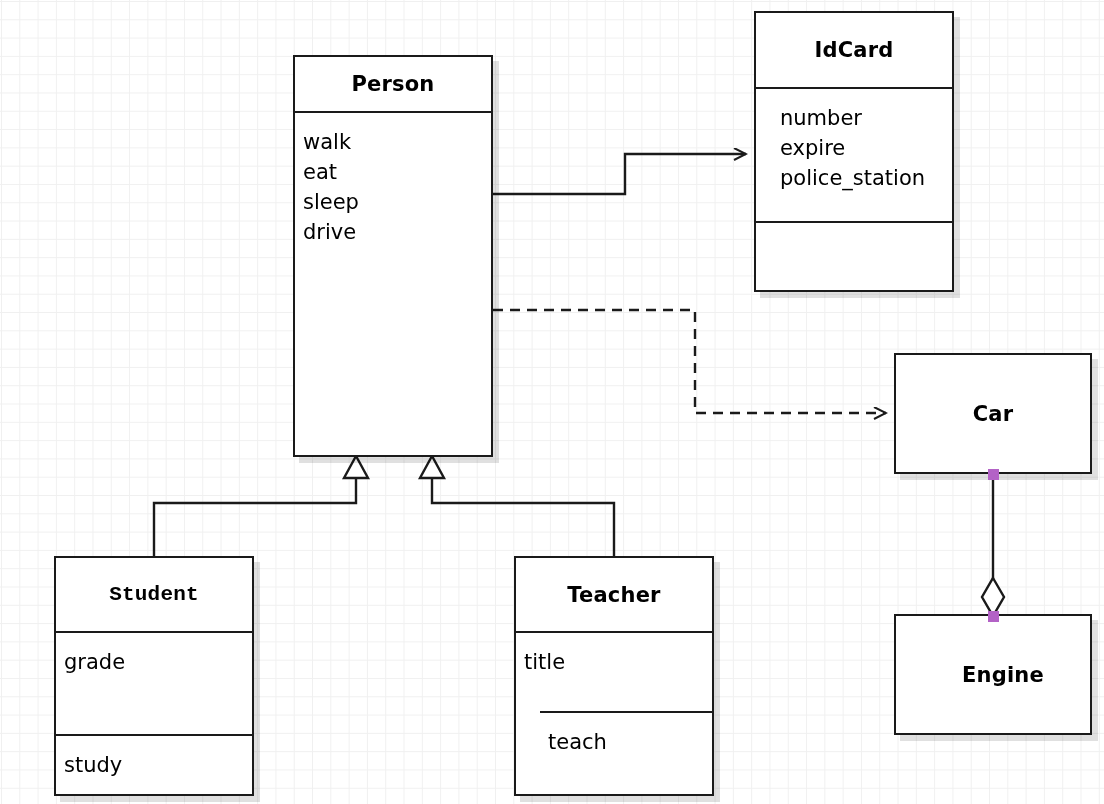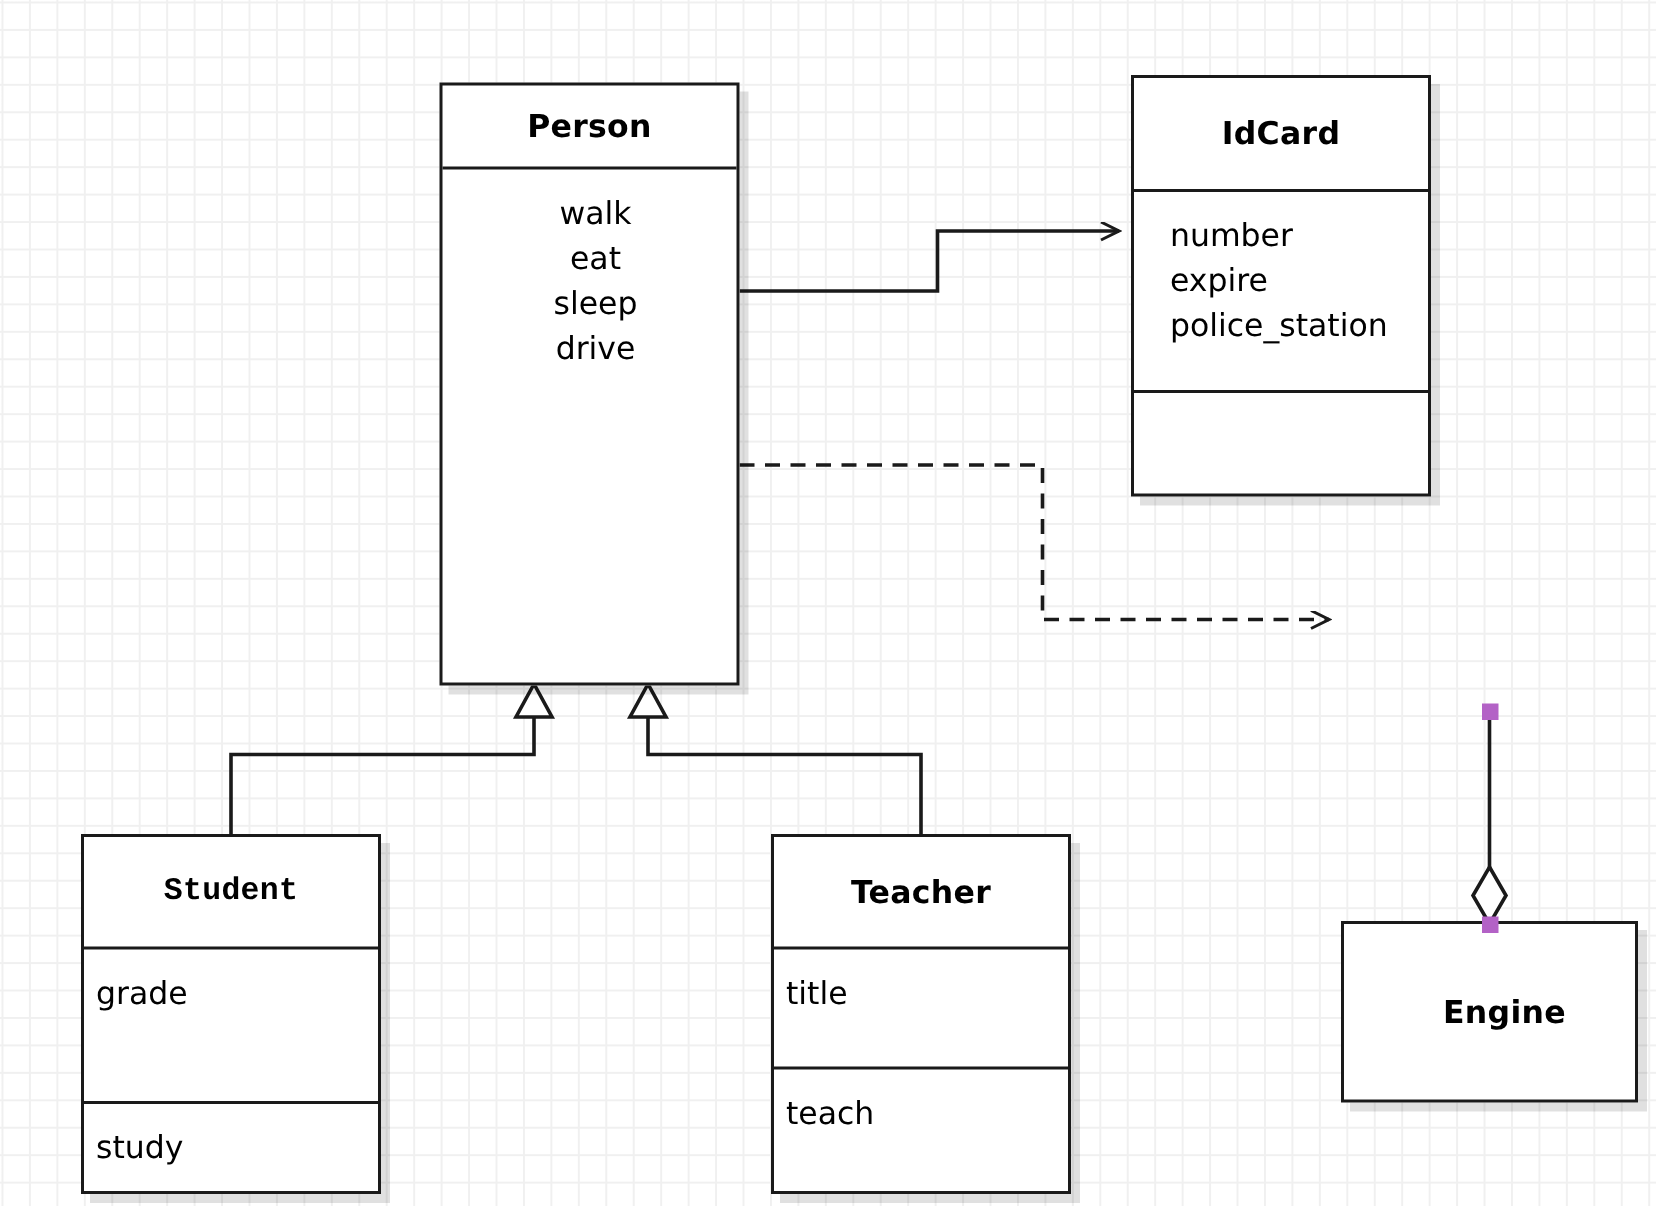--- a/index.html
+++ b/index.html
@@ -101,29 +101,29 @@
     </g>
 
     <g>
       <path d="M993,474 L993,583" fill="none" stroke="#1a1a1a" stroke-width="2.4"></path>
       <polygon points="993,578 1004,597 993,616 982,597" fill="#ffffff" stroke="#1a1a1a" stroke-width="2.4"></polygon>
     </g>
   </svg>
 
   <div class="umlbox" style="left:293px; top:55px; width:200px; height:402px;">
     <div class="compartment cls-title" style="height:54px;">Person</div>
-    <div class="compartment cls-members" style="height:196px;text-align:center;">
+    <div class="compartment cls-members" style="height:196px;">
       <div class="member">walk</div>
       <div class="member">eat</div>
       <div class="member">sleep</div>
       <div class="member">drive</div>
     </div>
   </div>
 
-  <div class="umlbox" style="left:754px; top:11px; width:200px; height:281px;margin-top:39px;">
+  <div class="umlbox" style="left:754px; top:11px; width:200px; height:281px;">
     <div class="compartment cls-title" style="height:74px;">IdCard</div>
     <div class="compartment cls-members" style="height:134px;padding-left:24px;">
       <div class="member">number</div>
       <div class="member">expire</div>
       <div class="member">police_station</div>
     </div>
     <div class="compartment cls-members" style="height:69px;"></div>
   </div>
 
   <div class="umlbox" style="left:54px; top:556px; width:200px; height:240px;">
@@ -134,25 +134,28 @@
     <div class="compartment cls-members" style="height:83px;">
       <div class="member">study</div>
     </div>
   </div>
 
   <div class="umlbox" style="left:514px; top:556px; width:200px; height:240px;">
     <div class="compartment cls-title" style="height:73px;">Teacher</div>
     <div class="compartment cls-members" style="height:80px;">
       <div class="member">title</div>
     </div>
-    <div class="compartment cls-members" style="height:83px;">
+    <div class="compartment cls-members" style="height:83px;margin-left:24px;">
       <div class="member">teach</div>
     </div>
   </div>
 
+  <div class="umlbox" style="left:894px; top:353px; width:198px; height:121px;">
+    <div class="compartment cls-title" style="height:100%;">Car</div>
+  </div>
 
   <div class="umlbox" style="left:894px; top:614px; width:198px; height:121px;padding-left:20px;">
     <div class="compartment cls-title" style="height:100%;">Engine</div>
   </div>
 
   <div class="handle" style="left:993px; top:474px;"></div>
   <div class="handle" style="left:993px; top:616px;"></div>
 
 </div>
 

